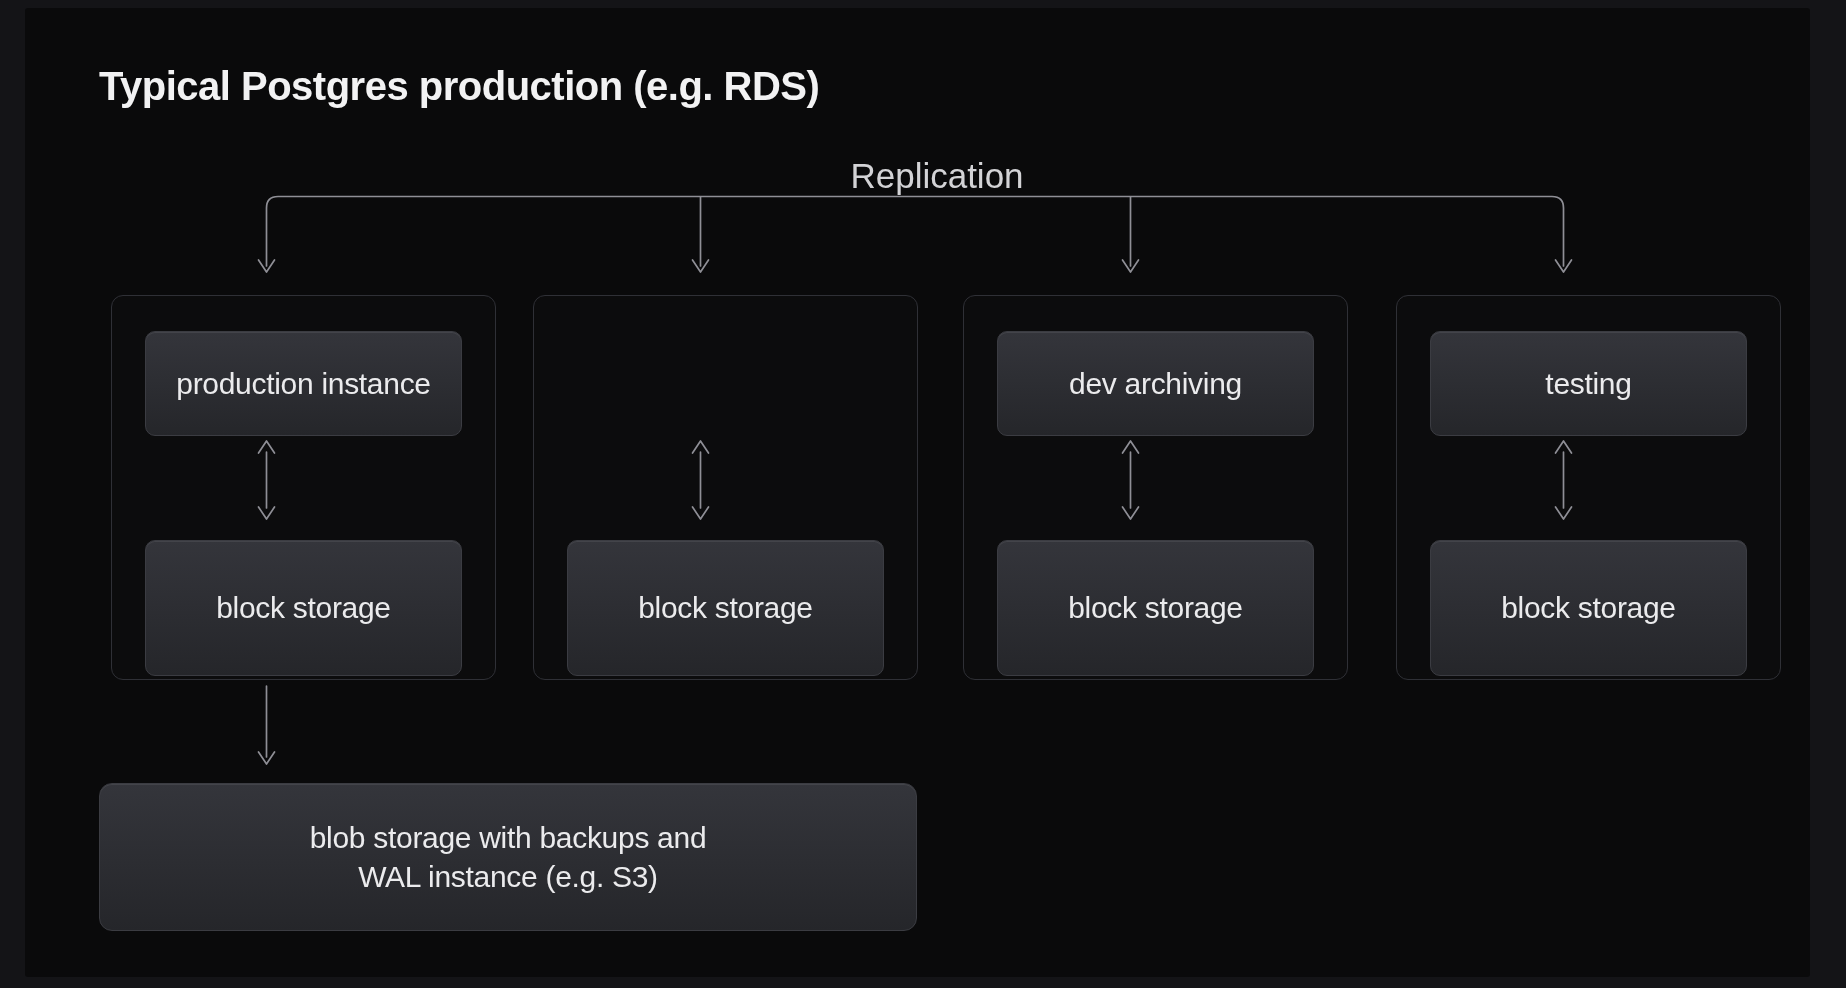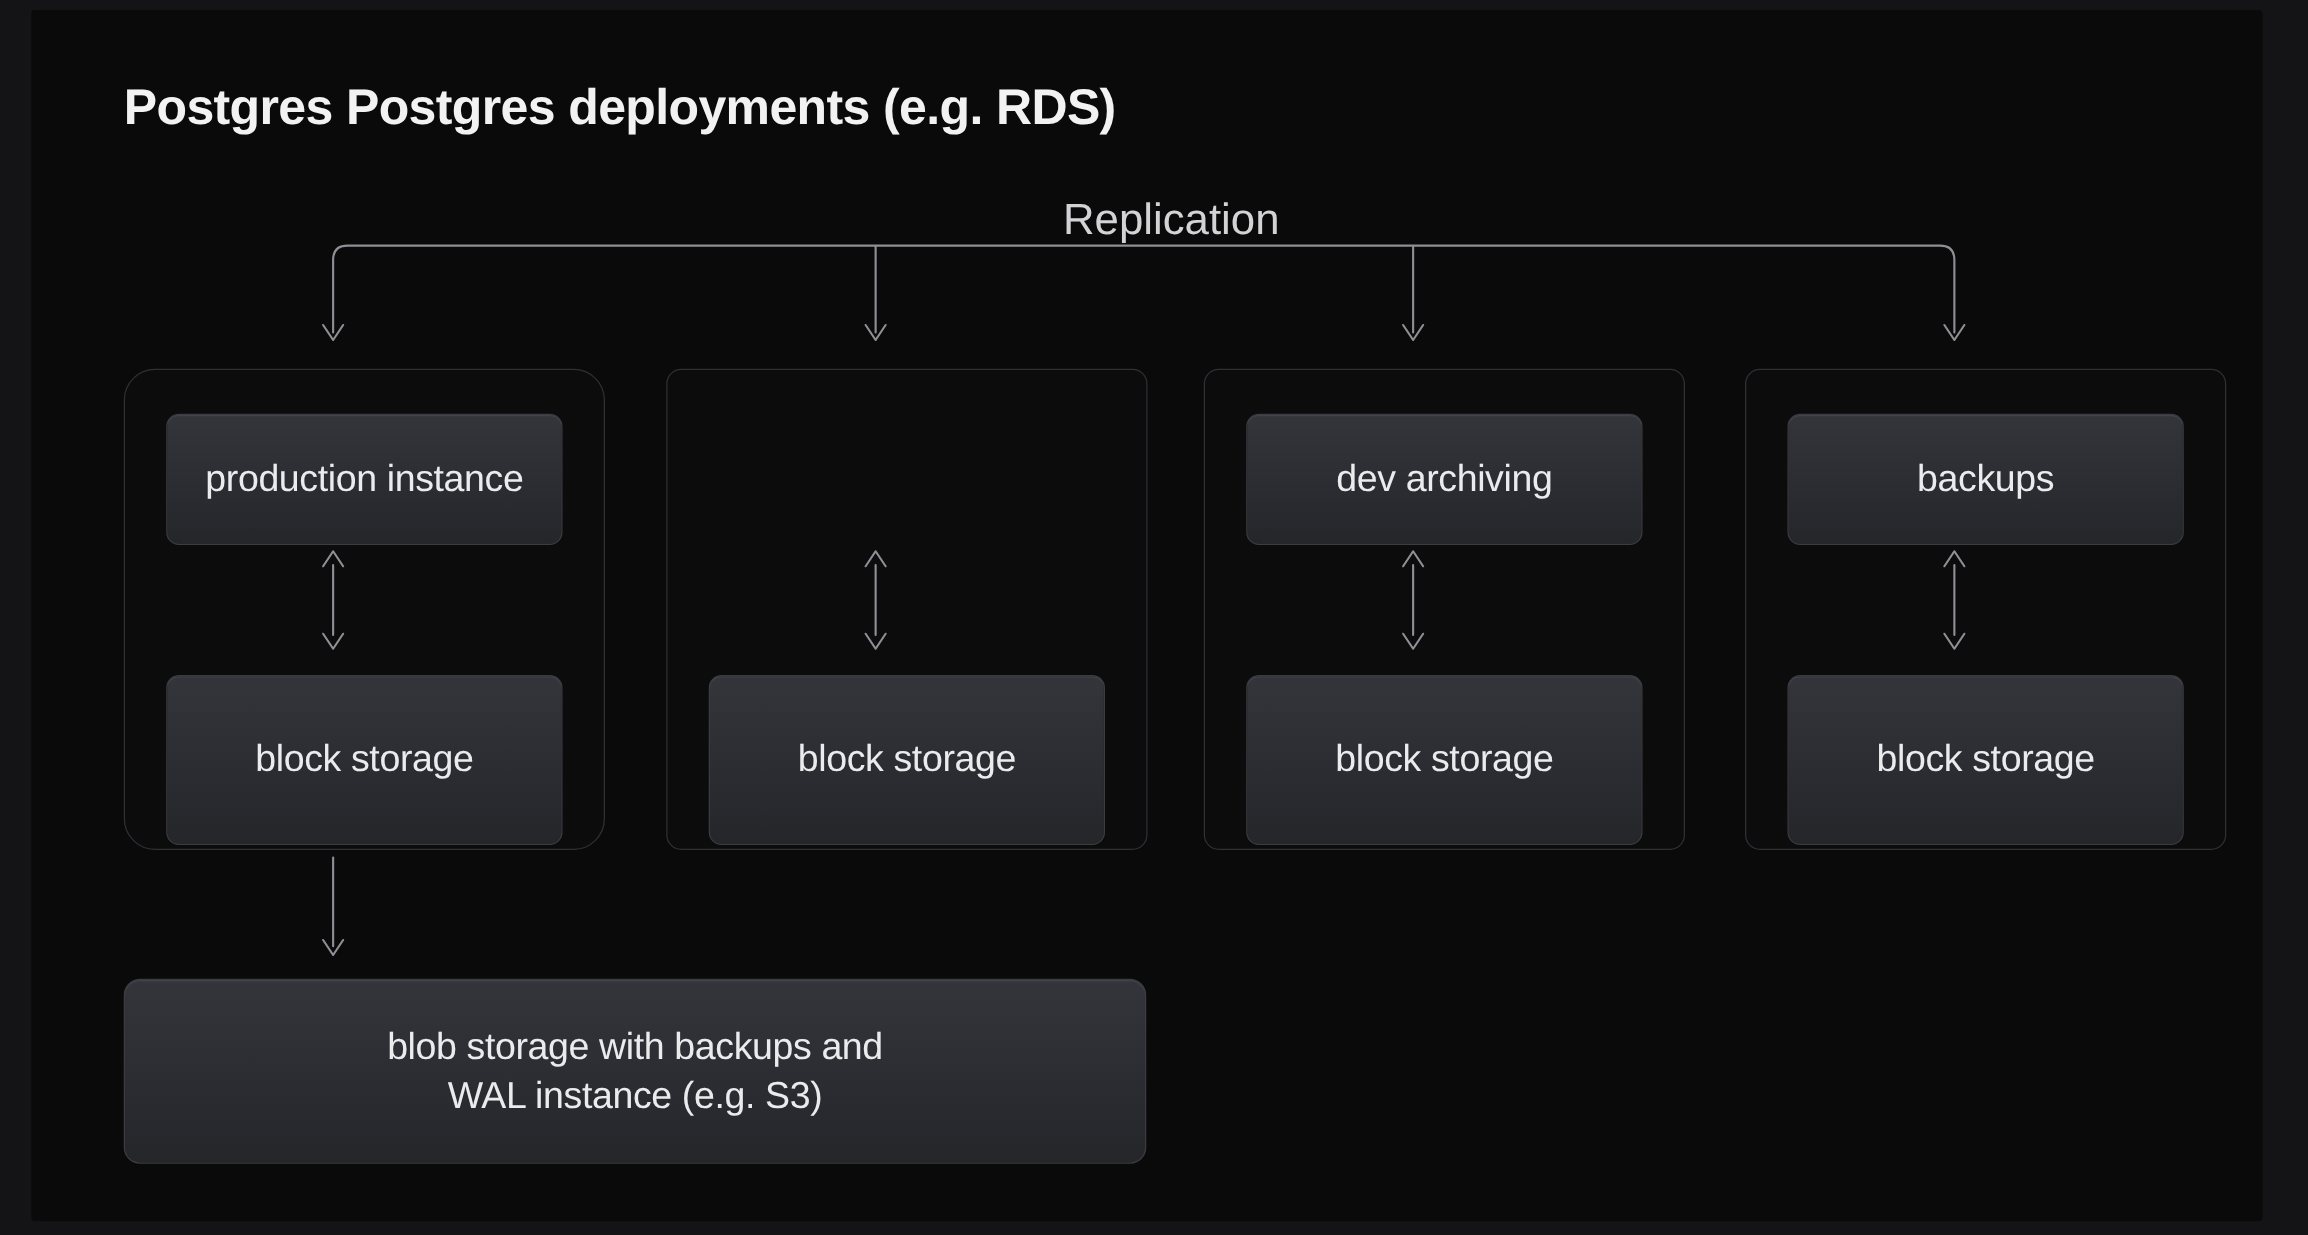--- a/index.html
+++ b/index.html
@@ -51,21 +51,21 @@
     stroke-width:1.7;
     stroke-linecap:round;
     stroke-linejoin:round;
   }
   .column{
     position:absolute;top:287px;width:385px;height:385px;
     background:var(--container-bg);
     border:1px solid var(--container-border);
     border-radius:12px;
   }
-  .col-0{left:74px;border-radius:25px;}
+  .col-0{left:86px;}
   .col-1{left:508px;}
   .col-2{left:938px;}
   .col-3{left:1371px;}
   .node-box{
     position:absolute;left:33px;width:317px;height:105px;
     display:flex;align-items:center;justify-content:center;
     background:linear-gradient(180deg,var(--box-top) 0%,var(--box-bottom) 100%);
     border:1px solid var(--box-border);
     border-radius:10px;
     box-shadow:inset 0 1px 0 rgba(255,255,255,0.08);
@@ -86,40 +86,40 @@
     font-size:30px;line-height:39px;letter-spacing:-0.3px;
     text-align:center;
   }
 </style>
 </head>
 <body>
 
 <div class="stage">
   <div class="panel">
 
-    <div class="diagram-title">Postgres Postgres deployments (e.g. RDS)</div>
+    <div class="diagram-title">Typical Postgres production (e.g. RDS)</div>
 
     <div class="replication-label">Replication</div>
 
     <div class="column col-0">
       <div class="node-box instance-box">production instance</div>
       <div class="node-box storage-box">block storage</div>
     </div>
 
     <div class="column col-1">
       <div class="node-box storage-box">block storage</div>
     </div>
 
     <div class="column col-2">
       <div class="node-box instance-box">dev archiving</div>
       <div class="node-box storage-box">block storage</div>
     </div>
 
     <div class="column col-3">
-      <div class="node-box instance-box">backups</div>
+      <div class="node-box instance-box">testing</div>
       <div class="node-box storage-box">block storage</div>
     </div>
 
     <div class="blob-box">
       <div>blob storage with backups and</div>
       <div>WAL instance (e.g. S3)</div>
     </div>
 
   </div>
 

